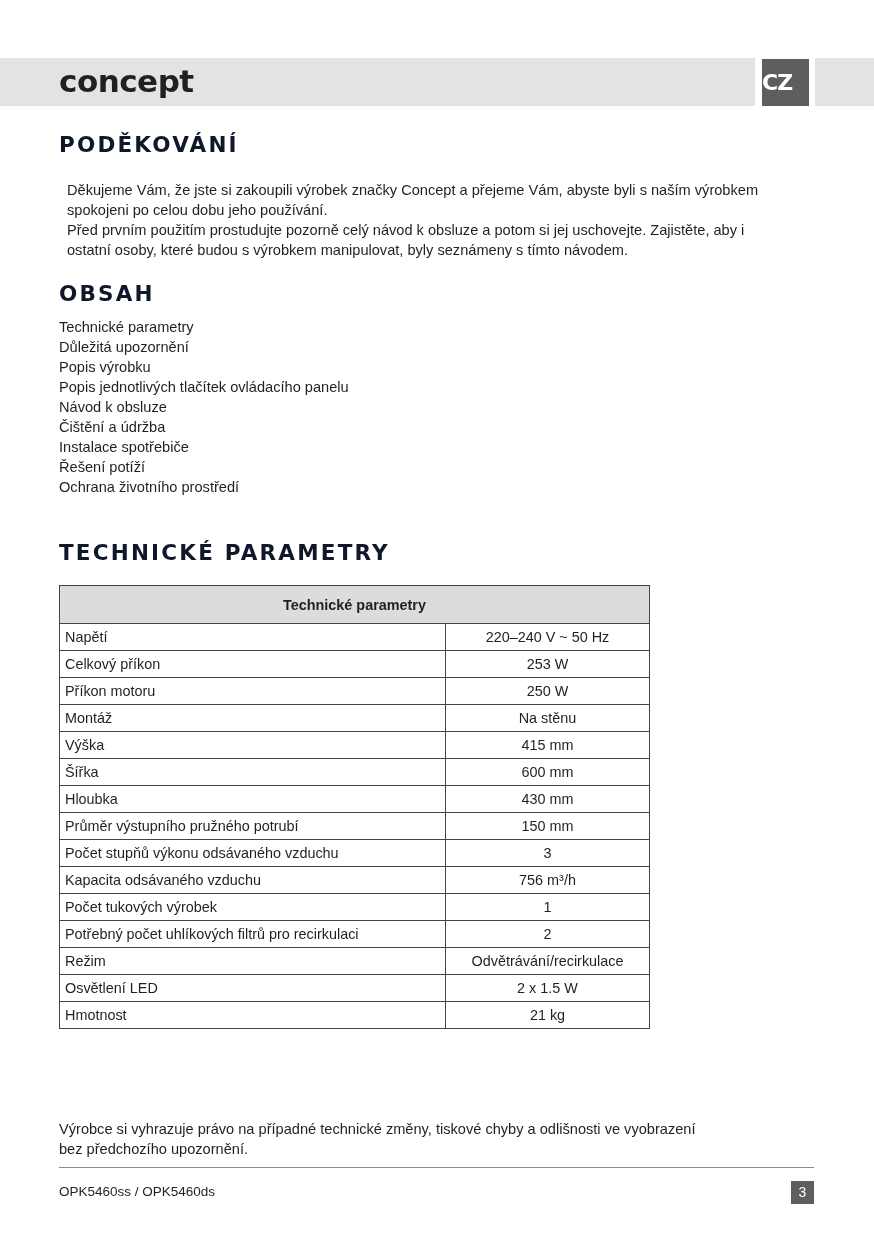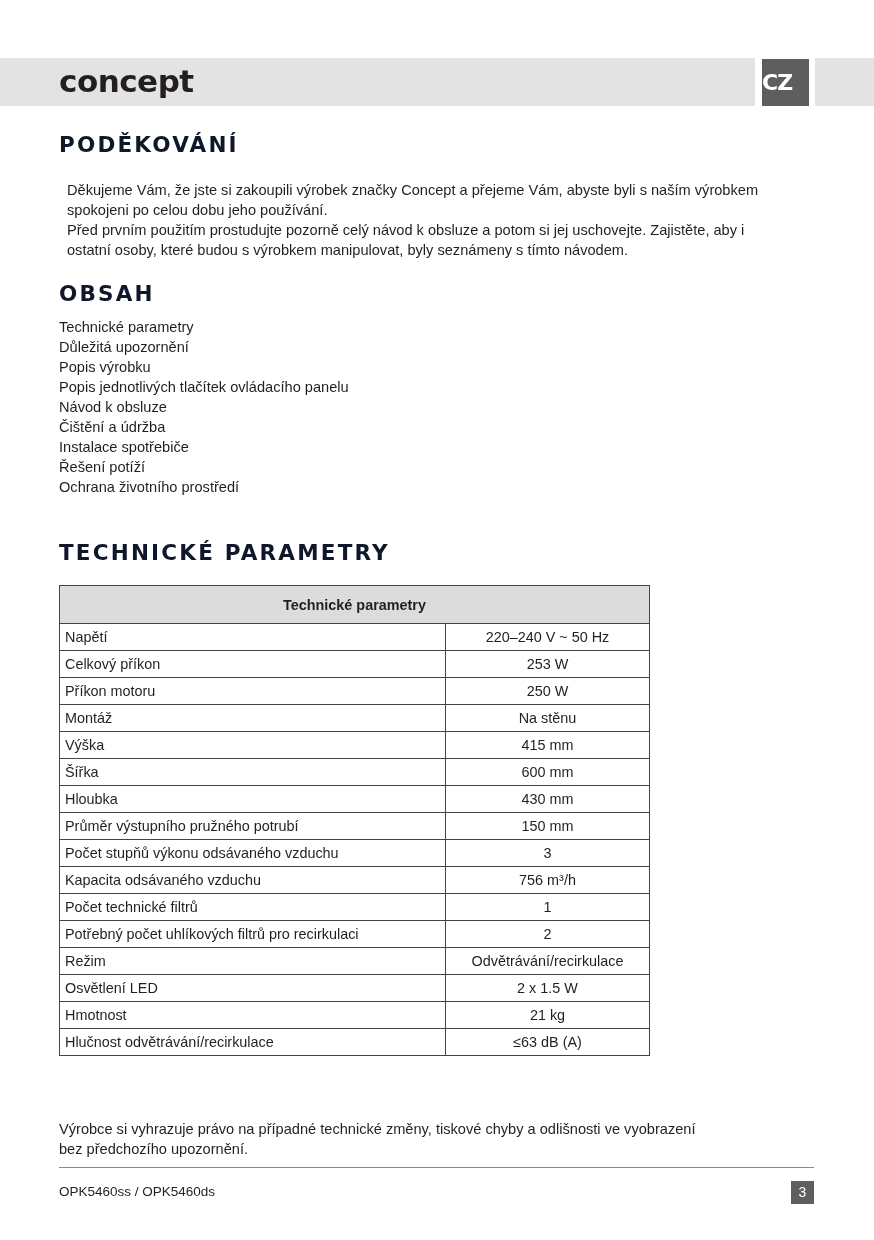--- a/index.html
+++ b/index.html
@@ -107,43 +107,39 @@
       </tr>
     <tr>
         <td class="label">Počet stupňů výkonu odsávaného vzduchu</td>
         <td class="value">3</td>
       </tr>
     <tr>
         <td class="label">Kapacita odsávaného vzduchu</td>
         <td class="value">756 m³/h</td>
       </tr>
     <tr>
-        <td class="label">Počet technické filtrů</td>
+        <td class="label">Počet tukových výrobek</td>
         <td class="value">1</td>
       </tr>
     <tr>
         <td class="label">Potřebný počet uhlíkových filtrů pro recirkulaci</td>
         <td class="value">2</td>
       </tr>
     <tr>
         <td class="label">Režim</td>
         <td class="value">Odvětrávání/recirkulace</td>
       </tr>
     <tr>
         <td class="label">Osvětlení LED</td>
         <td class="value">2 x 1.5 W</td>
       </tr>
     <tr>
         <td class="label">Hmotnost</td>
         <td class="value">21 kg</td>
       </tr>
-    <tr>
-        <td class="label">Hlučnost odvětrávání/recirkulace</td>
-        <td class="value">≤63 dB (A)</td>
-      </tr>
   </tbody>
 </table>
 
 <div class="disclaimer">
   <div>Výrobce si vyhrazuje právo na případné technické změny, tiskové chyby a odlišnosti ve vyobrazení</div>
   <div>bez předchozího upozornění.</div>
 </div>
 
 <div class="footer-line"></div>
 <div class="footer-model">OPK5460ss / OPK5460ds</div>

